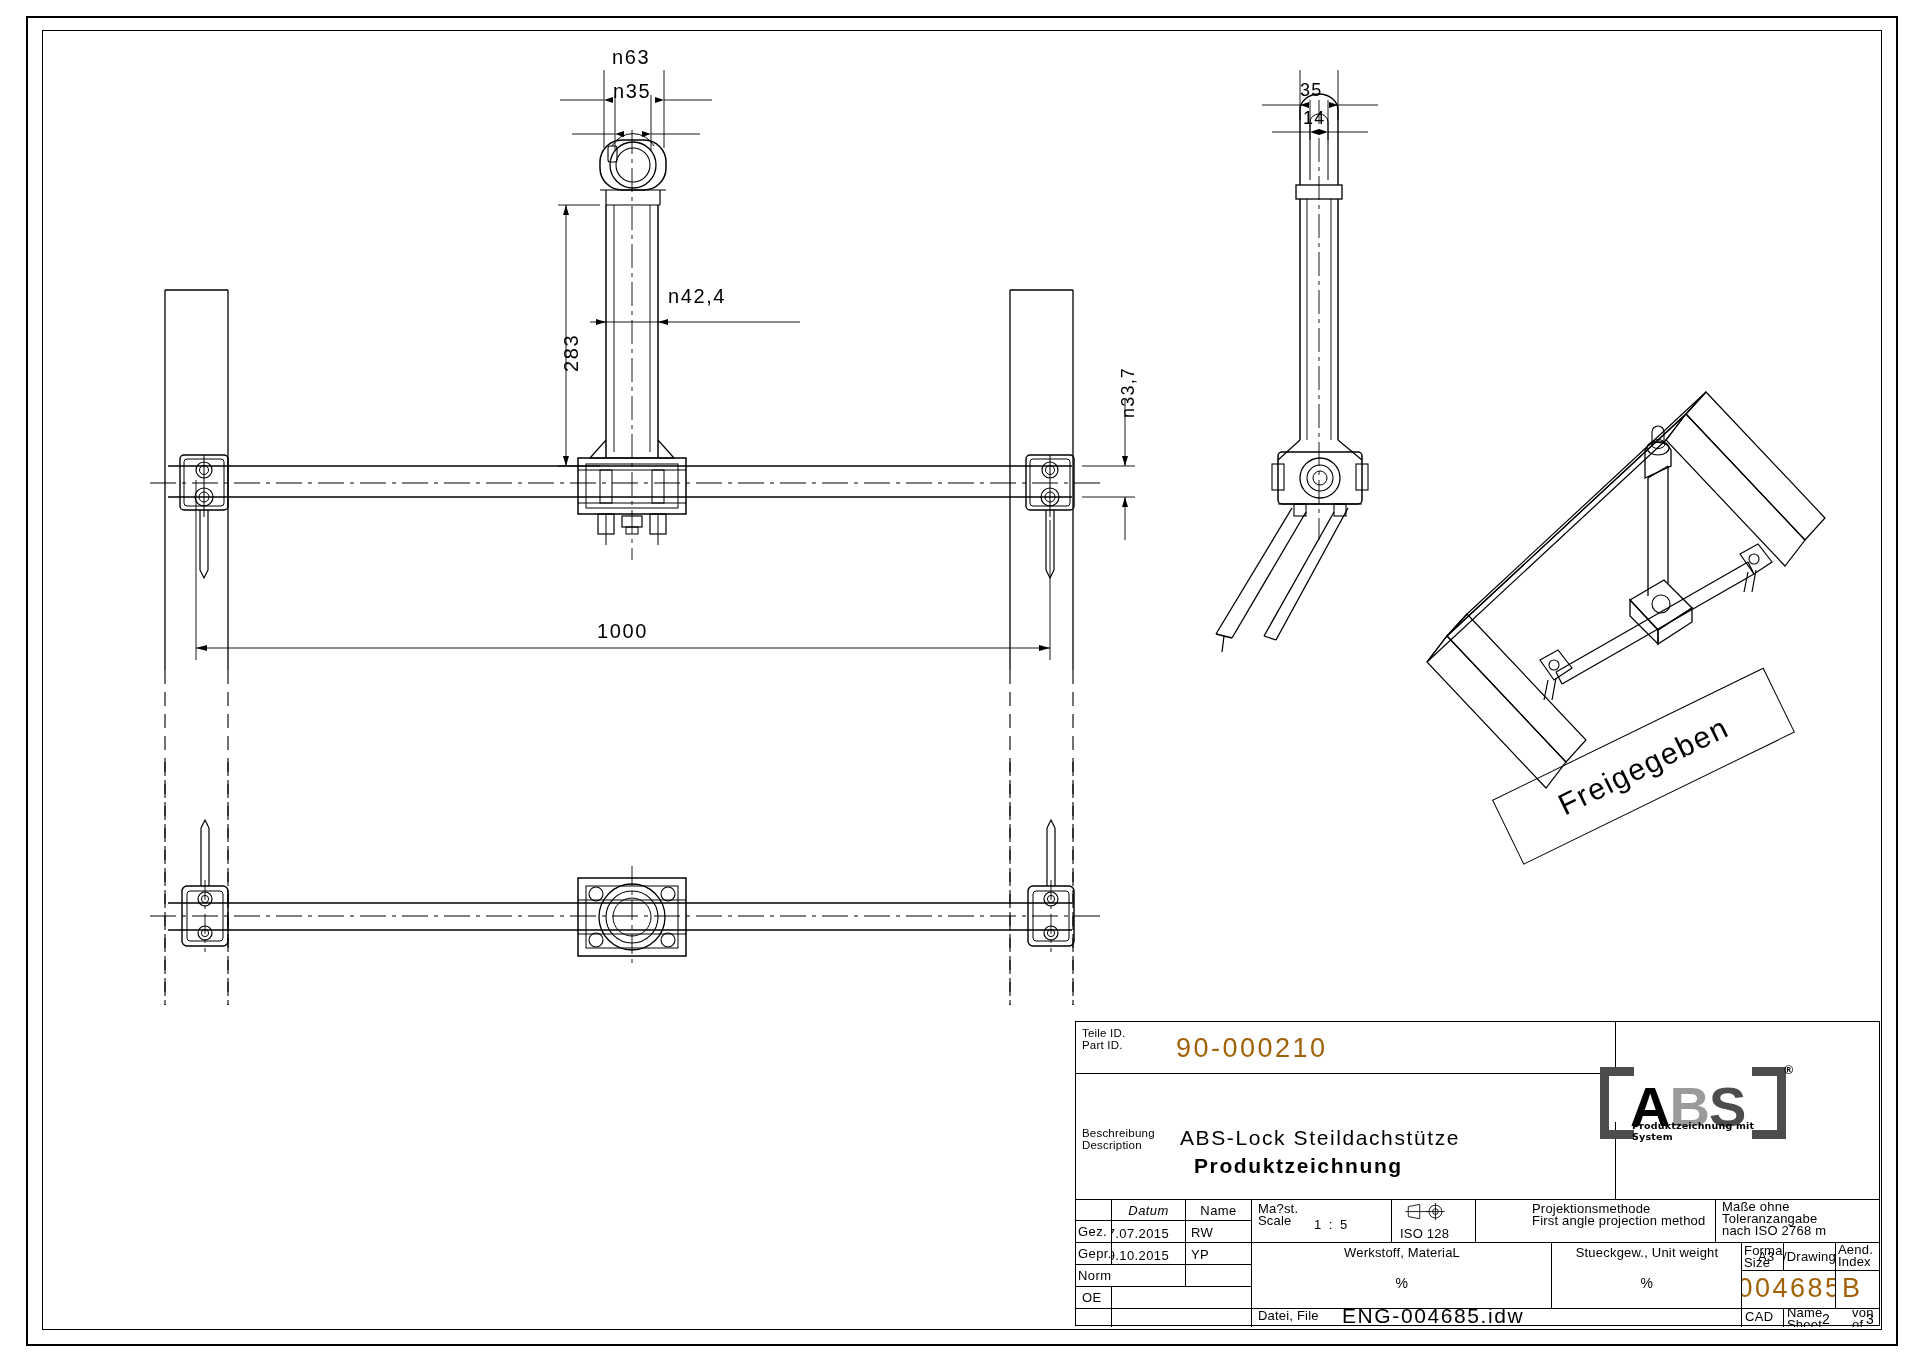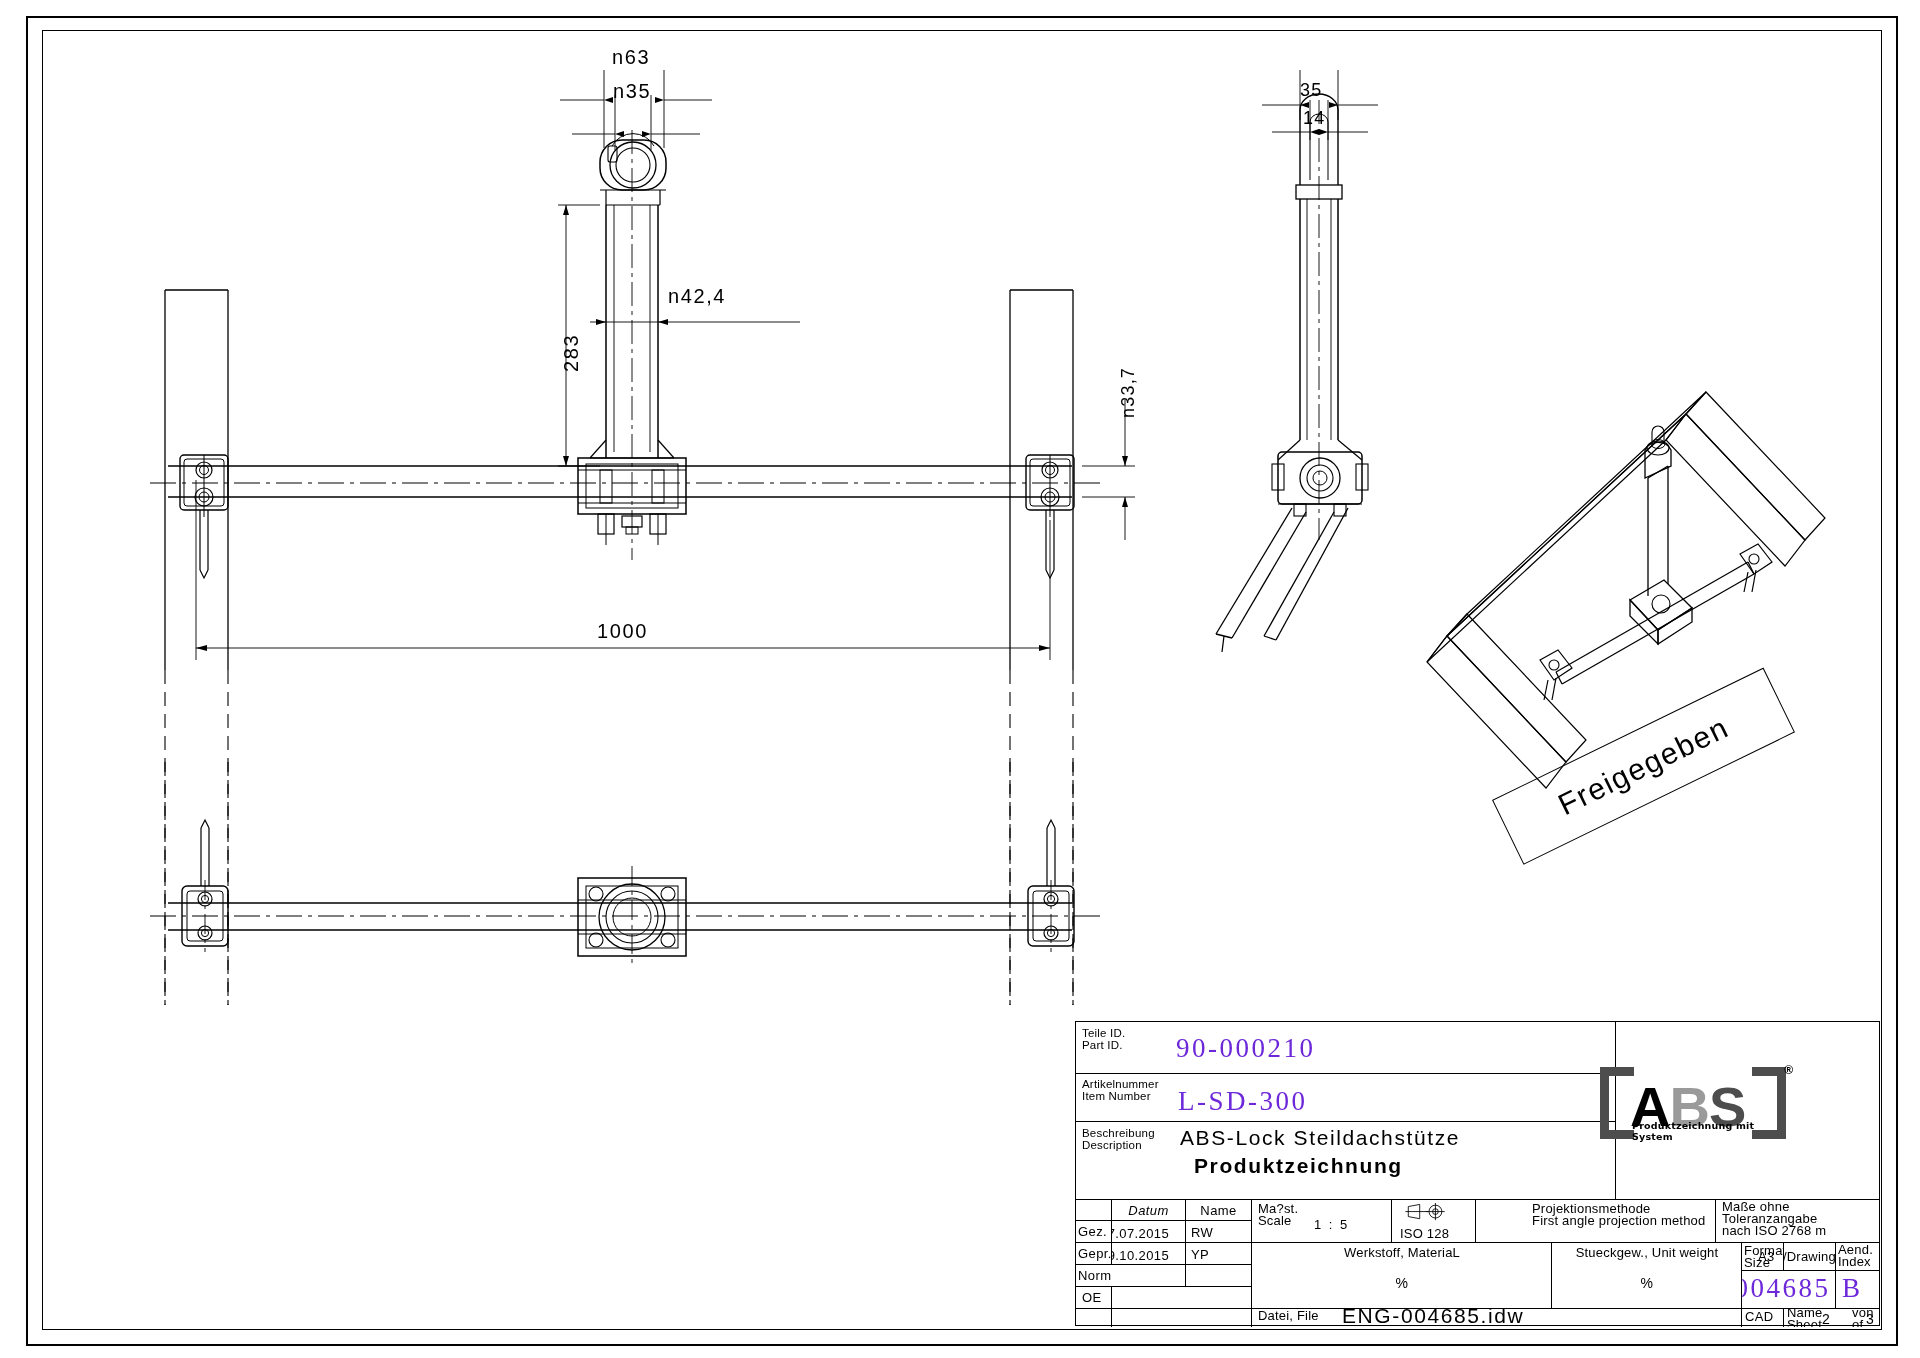--- a/index.html
+++ b/index.html
@@ -12,21 +12,21 @@
 
   
   #draw{position:absolute;left:0;top:0;width:1920px;height:1358px;}
 
   
   .tb{position:absolute;left:1075px;top:1021px;width:805px;height:305px;border:1.6px solid #000;box-sizing:border-box;}
   .tb div{box-sizing:border-box;}
   .cell{position:absolute;border-right:1.2px solid #000;border-bottom:1.2px solid #000;overflow:hidden;}
   .lbl{font-size:11.5px;line-height:12.4px;letter-spacing:.2px;white-space:pre-line;}
   .lbl2{font-size:13px;line-height:12px;letter-spacing:.2px;white-space:pre-line;}
-  .val-big{font-family:Liberation Serif, serif;font-size:27px;letter-spacing:2.5px;color:#6d28d9;font-weight:300;}
+  .val-big{font-family:Liberation Sans, sans-serif;font-size:27px;letter-spacing:2.5px;color:#a16207;font-weight:300;}
   .val-med{font-size:21px;letter-spacing:1.6px;font-weight:300;}
   .val-sm{font-size:14px;letter-spacing:.6px;font-weight:300;}
   .val-xs{font-size:13px;letter-spacing:.4px;font-weight:300;}
   .ctr{display:flex;align-items:center;justify-content:center;}
 
   
   .logo-wrap{position:absolute;left:1593px;top:1062px;width:200px;height:82px;display:flex;align-items:center;justify-content:center;}
   .logo-brackets{position:relative;width:186px;height:72px;}
   .br{position:absolute;background:#4d4d4d;}
   .absword{position:absolute;left:30px;top:12px;font-size:56px;font-weight:bold;letter-spacing:-1px;line-height:56px;font-family:Liberation Sans, sans-serif;text-align:right;}
@@ -326,25 +326,20 @@
   </div>
 
   <div class="tb">
 
     <div class="cell" style="left:0;top:0;width:540px;height:52px;">
       <div class="lbl" style="position:absolute;left:6px;top:5px;">Teile ID.
 Part ID.</div>
       <div class="val-big" style="position:absolute;left:100px;top:11px;">90-000210</div>
     </div>
 
-    <div class="cell" style="left:0;top:52px;width:540px;height:48px;">
-      <div class="lbl" style="position:absolute;left:6px;top:4px;">Artikelnummer
-Item Number</div>
-      <div class="val-big" style="position:absolute;left:102px;top:12px;">L-SD-300</div>
-    </div>
     <div class="cell" style="left:540px;top:52px;width:263px;height:126px;border-right:none;"></div>
 
     <div class="cell" style="left:0;top:100px;width:540px;height:78px;">
       <div class="lbl" style="position:absolute;left:6px;top:5px;">Beschreibung
 Description</div>
       <div class="val-med" style="position:absolute;left:104px;top:4px;">ABS-Lock Steildachstütze</div>
       <div class="val-med" style="position:absolute;left:118px;top:32px;font-weight:bold;">Produktzeichnung</div>
     </div>
 
     <div class="cell" style="left:0;top:178px;width:36px;height:21px;"></div>

